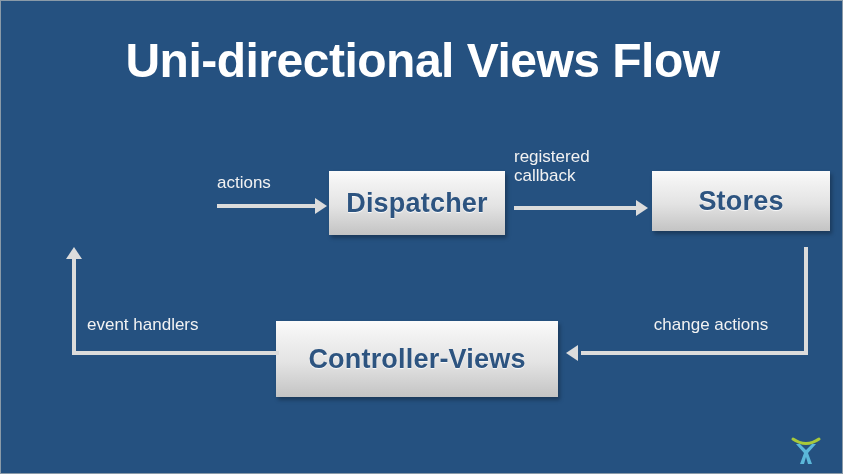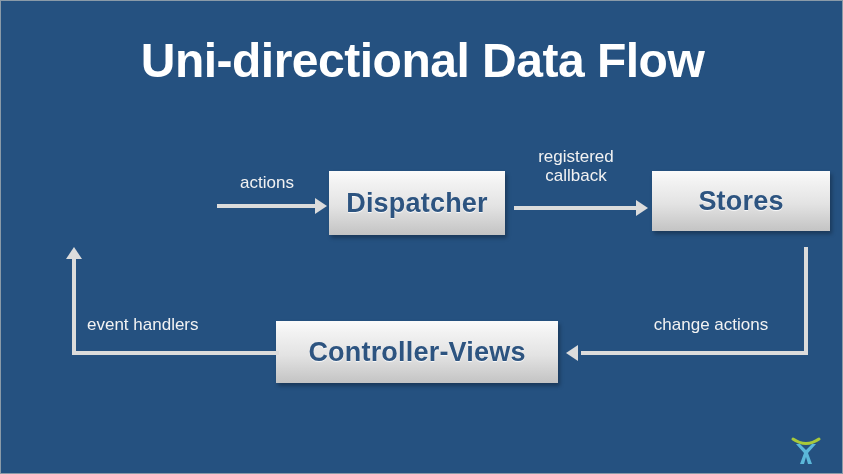--- a/index.html
+++ b/index.html
@@ -49,21 +49,21 @@
     font-weight: bold;
     font-size: 27px;
     letter-spacing: 0.2px;
     text-shadow: 0 1px 1px rgba(255,255,255,0.85);
     white-space: nowrap;
   }
 
   #node-views      { left: 40px;  top: 165px; width: 176px; height: 79px; }
   #node-dispatcher { left: 328px; top: 170px; width: 176px; height: 64px; }
   #node-stores     { left: 651px; top: 170px; width: 178px; height: 60px; }
-  #node-controller { left: 275px; top: 320px; width: 282px; height: 62px; }
+  #node-controller { left: 275px; top: 320px; width: 282px; height: 76px; }
 
   
   .line {
     position: absolute;
     background: #dcdcdc;
   }
   .line-h { height: 4px; }
   .line-v { width: 4px; }
 
   .arrow {
@@ -105,42 +105,41 @@
   #edge-handlers-v    { left: 71px;  top: 258px; height: 96px; }
   #edge-handlers-head { left: 65px;  top: 246px; }
 
   
   .edge-label {
     position: absolute;
     color: #f2f2f2;
     font-size: 17px;
     line-height: 1.12;
     white-space: pre-line;
-    text-align: center;
   }
   #label-actions   { left: 216px; top: 172px; width: 100px; }
   #label-callback  { left: 513px; top: 146px; width: 124px; }
   #label-change    { left: 610px; top: 314px; width: 200px; text-align: center; }
   #label-handlers  { left: 86px;  top: 314px; width: 200px; text-align: left; }
 
   
   #logo {
     position: absolute;
     left: 786px;
     top: 430px;
     width: 38px;
     height: 38px;
   }
 </style>
 </head>
 <body>
 
 <div id="slide">
 
-  <div id="title">Uni-directional Data Flow</div>
+  <div id="title">Uni-directional Views Flow</div>
 
 
   <div class="node" id="node-dispatcher">
     <span class="node-label">Dispatcher</span>
   </div>
 
   <div class="node" id="node-stores">
     <span class="node-label">Stores</span>
   </div>
 

